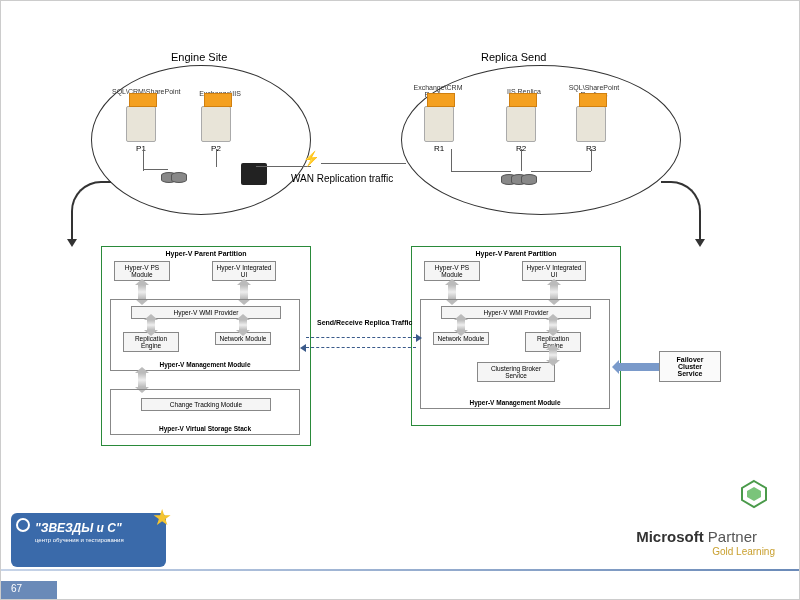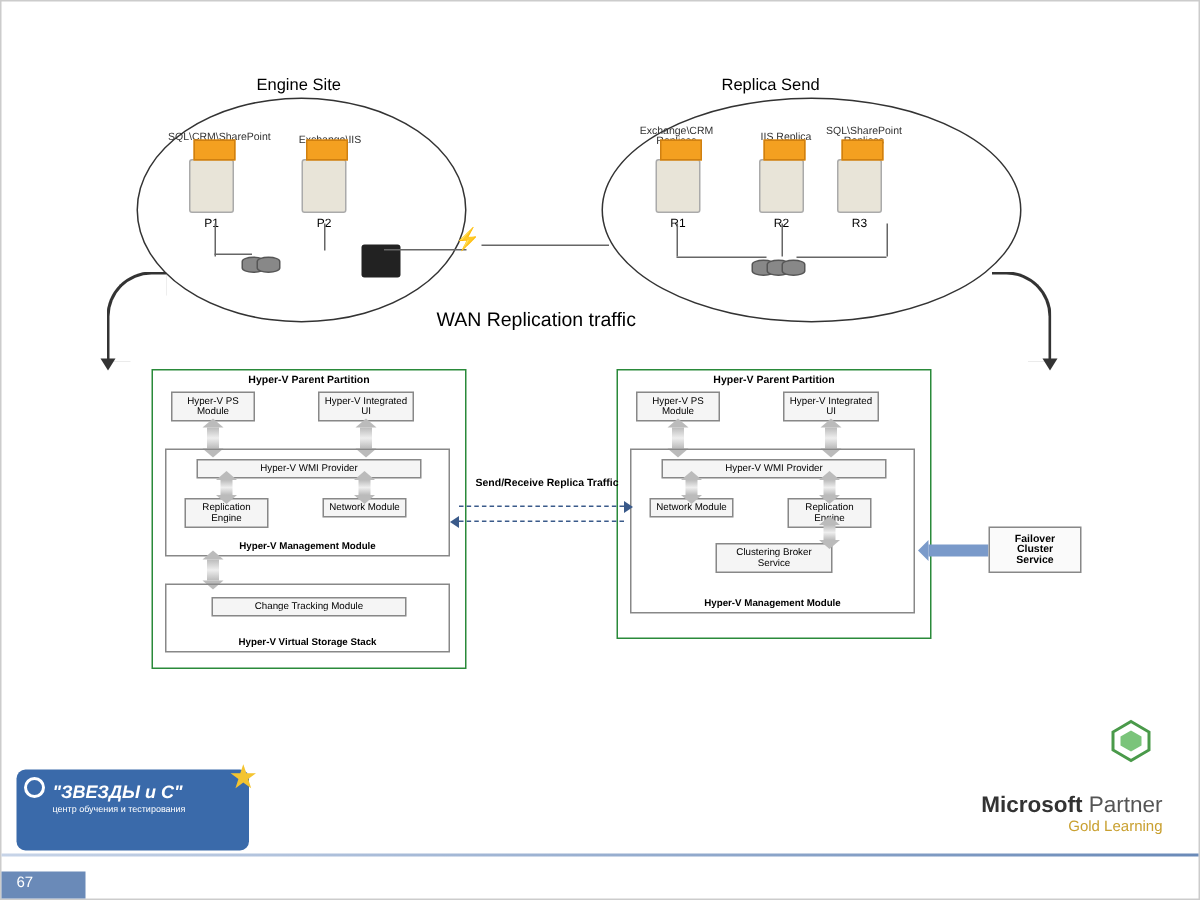--- a/index.html
+++ b/index.html
@@ -10,21 +10,21 @@
   .site-label { position: absolute; font-size: 11px; font-weight: 400; }
   .ellipse { position: absolute; border: 1.5px solid #333; border-radius: 50%; }
   .server-group { position: absolute; text-align: center; }
   .server { width: 30px; height: 36px; background: #e8e4d8; border: 1px solid #aaa; border-radius: 2px; margin: 0 auto; position: relative; }
   .server::before { content: ""; position: absolute; top: -14px; left: 2px; width: 26px; height: 12px; background: #f4a020; border: 1px solid #d08010; }
   .srv-label { font-size: 8px; margin-top: 2px; }
   .stack-label { font-size: 7px; color: #333; }
   .storage { position: absolute; }
   .disk { width: 16px; height: 11px; background: #888; border-radius: 50% / 30%; border: 1px solid #555; display: inline-block; }
   .computer { position: absolute; width: 26px; height: 22px; background: #222; border-radius: 2px; }
-  .wan-label { position: absolute; font-size: 13px; margin-top: 32px; }
+  .wan-label { position: absolute; font-size: 10px; }
   .partition { position: absolute; border: 1.5px solid #2a8a3a; padding: 3px; }
   .partition-title { font-size: 7px; font-weight: bold; text-align: center; margin-bottom: 2px; }
   .box { border: 1px solid #888; background: #f5f5f5; font-size: 6.5px; text-align: center; padding: 2px 3px; position: absolute; }
   .mgmt { border: 1px solid #888; position: absolute; }
   .mgmt-title { font-size: 6.5px; font-weight: bold; text-align: center; position: absolute; bottom: 2px; width: 100%; }
   .stack-box { border: 1px solid #888; position: absolute; }
   .arrow-v { position: absolute; width: 8px; background: linear-gradient(#bbb,#eee,#bbb); }
   .arrow-v::before, .arrow-v::after { content: ""; position: absolute; left: -3px; border-left: 7px solid transparent; border-right: 7px solid transparent; }
   .arrow-v::before { top: -6px; border-bottom: 6px solid #bbb; }
   .arrow-v::after { bottom: -6px; border-top: 6px solid #bbb; }
@@ -38,21 +38,21 @@
   .failover-arrow { position: absolute; width: 40px; height: 8px; background: #7a9aca; }
   .failover-arrow::before { content: ""; position: absolute; left: -7px; top: -3px; border-right: 7px solid #7a9aca; border-top: 7px solid transparent; border-bottom: 7px solid transparent; }
   .wan-line { position: absolute; height: 0; border-top: 1px solid #666; }
   .wan-zig { position: absolute; font-size: 14px; color: #666; transform: rotate(-4deg); }
   .thin-line { position: absolute; background: #666; height: 1px; }
   .logo-tag { position: absolute; left: 10px; bottom: 32px; width: 155px; height: 54px; background: #3a6aaa; border-radius: 6px; color: #fff; padding: 8px 10px; }
   .logo-tag::before { content: ""; position: absolute; left: 5px; top: 5px; width: 10px; height: 10px; border: 2px solid #fff; border-radius: 50%; }
   .logo-tag .star { position: absolute; right: -6px; top: -8px; font-size: 22px; color: #f4c430; }
   .logo-title { font-size: 12px; font-style: italic; font-weight: bold; margin-left: 14px; }
   .logo-sub { font-size: 6px; margin-left: 14px; margin-top: 2px; }
-  .ms-partner { position: absolute; right: 24px; bottom: 42px; text-align: right; }
+  .ms-partner { position: absolute; right: 24px; bottom: 42px; text-align: left; }
   .ms-partner .ms { font-size: 15px; font-weight: bold; color: #333; }
   .ms-partner .ms .pt { font-weight: 400; color: #555; }
   .ms-partner .gold { font-size: 10px; color: #c9a030; margin-top: 1px; margin-left: 76px;}
   .green-logo { position: absolute; right: 30px; bottom: 90px; width: 30px; height: 30px; }
   .green-logo svg { width: 100%; height: 100%; }
   .url { position: absolute; right: 20px; bottom: 6px; font-size: 17px; color: #2a5b9a; font-weight: bold; text-decoration: underline; }
   .footer-bar { position: absolute; left: 0; bottom: 0; height: 18px; width: 56px; background: #6a8ab8; color: #fff; font-size: 10px; padding: 2px 10px; }
   .footer-line { position: absolute; bottom: 28px; left: 0; width: 100%; height: 2px; background: linear-gradient(to right, #c7d4e8, #6a8ab8); }
 </style>
 </head>
@@ -77,31 +77,31 @@
       <div class="stack-label" style="position:absolute; top:-16px; left:-6px; width:50px;">Exchange\IIS</div>
       <div class="server"></div>
       <div class="srv-label">P2</div>
     </div>
     <div class="storage" style="left:80px; top:118px;"><span class="disk"></span><span class="disk" style="margin-left:-6px;"></span></div>
     <div class="computer" style="left:160px; top:112px;"></div>
     <div class="thin-line" style="left:62px; top:98px; width:1px; height:22px;"></div>
     <div class="thin-line" style="left:135px; top:98px; width:1px; height:18px;"></div>
     <div class="thin-line" style="left:62px; top:118px; width:25px;"></div>
 
-    <div class="server-group" style="left:356px; top:55px;">
+    <div class="server-group" style="left:343px; top:55px;">
       <div class="stack-label" style="position:absolute; top:-22px; left:-16px; width:60px;">Exchange\CRM Replicas</div>
       <div class="server"></div>
       <div class="srv-label">R1</div>
     </div>
     <div class="server-group" style="left:425px; top:55px;">
       <div class="stack-label" style="position:absolute; top:-18px; left:-6px; width:48px;">IIS Replica</div>
       <div class="server"></div>
       <div class="srv-label">R2</div>
     </div>
-    <div class="server-group" style="left:477px; top:55px;">
+    <div class="server-group" style="left:495px; top:55px;">
       <div class="stack-label" style="position:absolute; top:-22px; left:-12px; width:60px;">SQL\SharePoint Replicas</div>
       <div class="server"></div>
       <div class="srv-label">R3</div>
     </div>
     <div class="storage" style="left:420px; top:120px;"><span class="disk"></span><span class="disk" style="margin-left:-6px;"></span><span class="disk" style="margin-left:-6px;"></span></div>
     <div class="thin-line" style="left:370px; top:98px; width:1px; height:22px;"></div>
     <div class="thin-line" style="left:440px; top:98px; width:1px; height:22px;"></div>
     <div class="thin-line" style="left:510px; top:98px; width:1px; height:22px;"></div>
     <div class="thin-line" style="left:370px; top:120px; width:60px;"></div>
     <div class="thin-line" style="left:450px; top:120px; width:60px;"></div>

